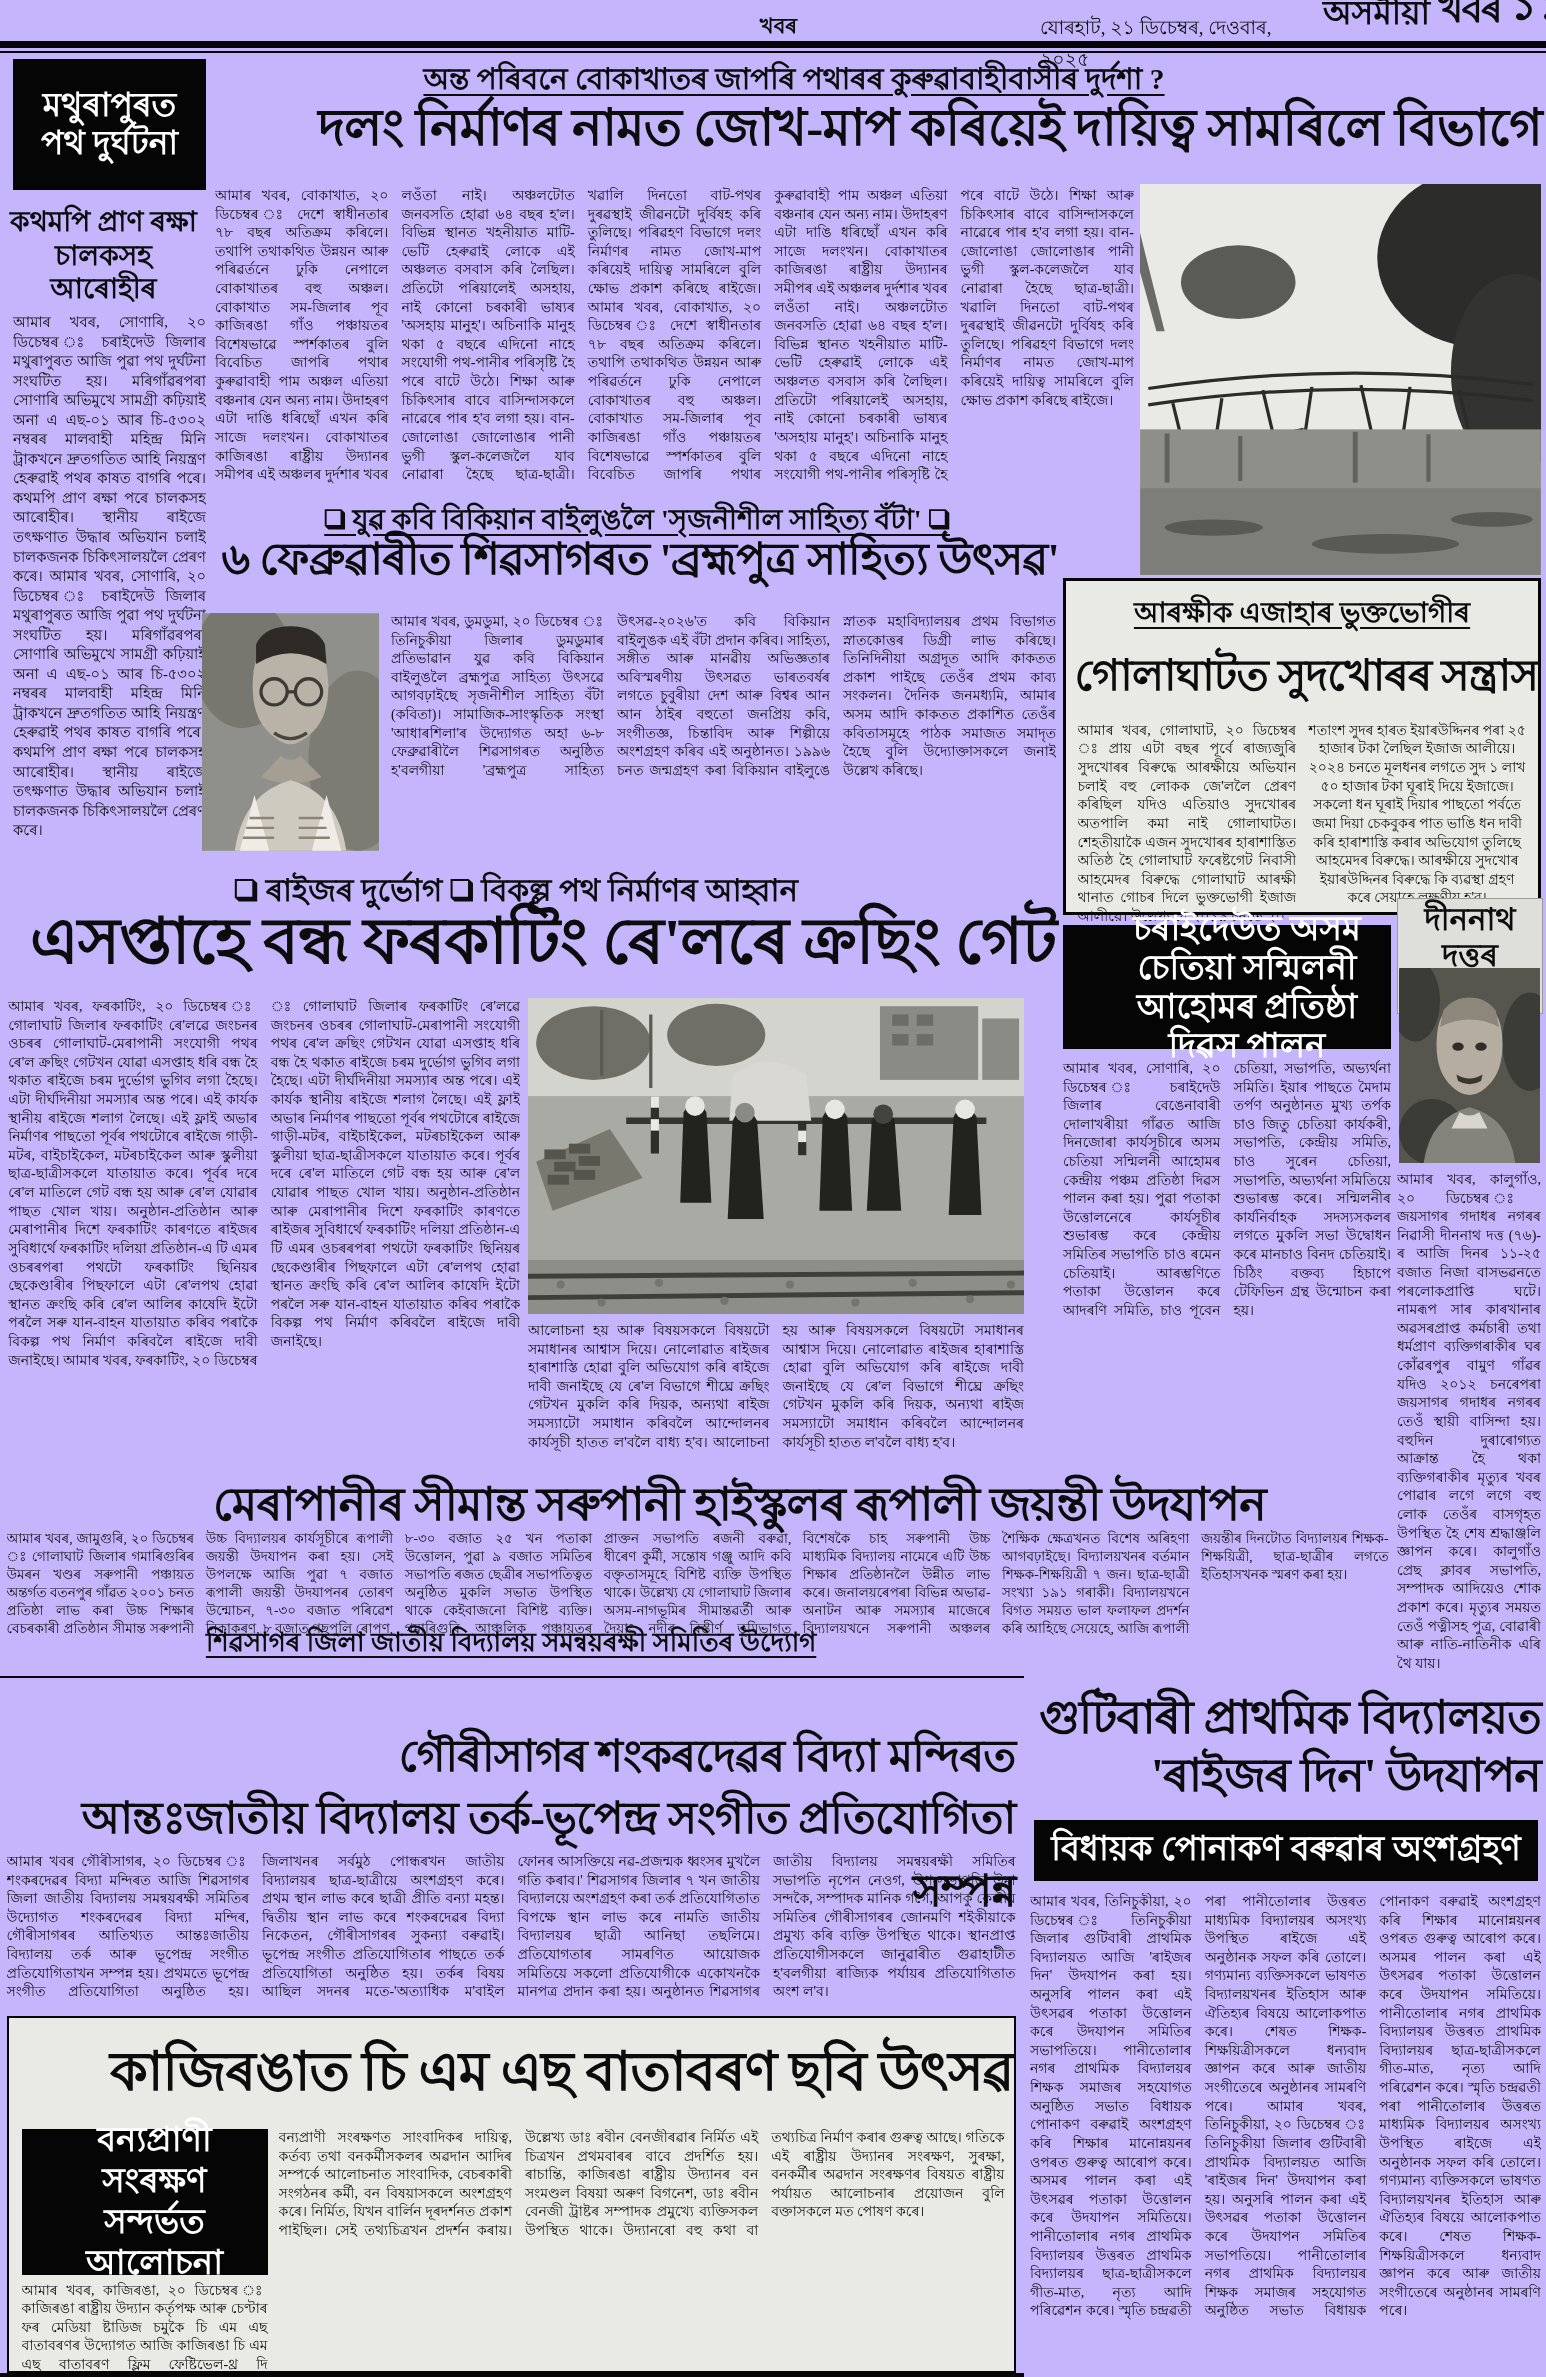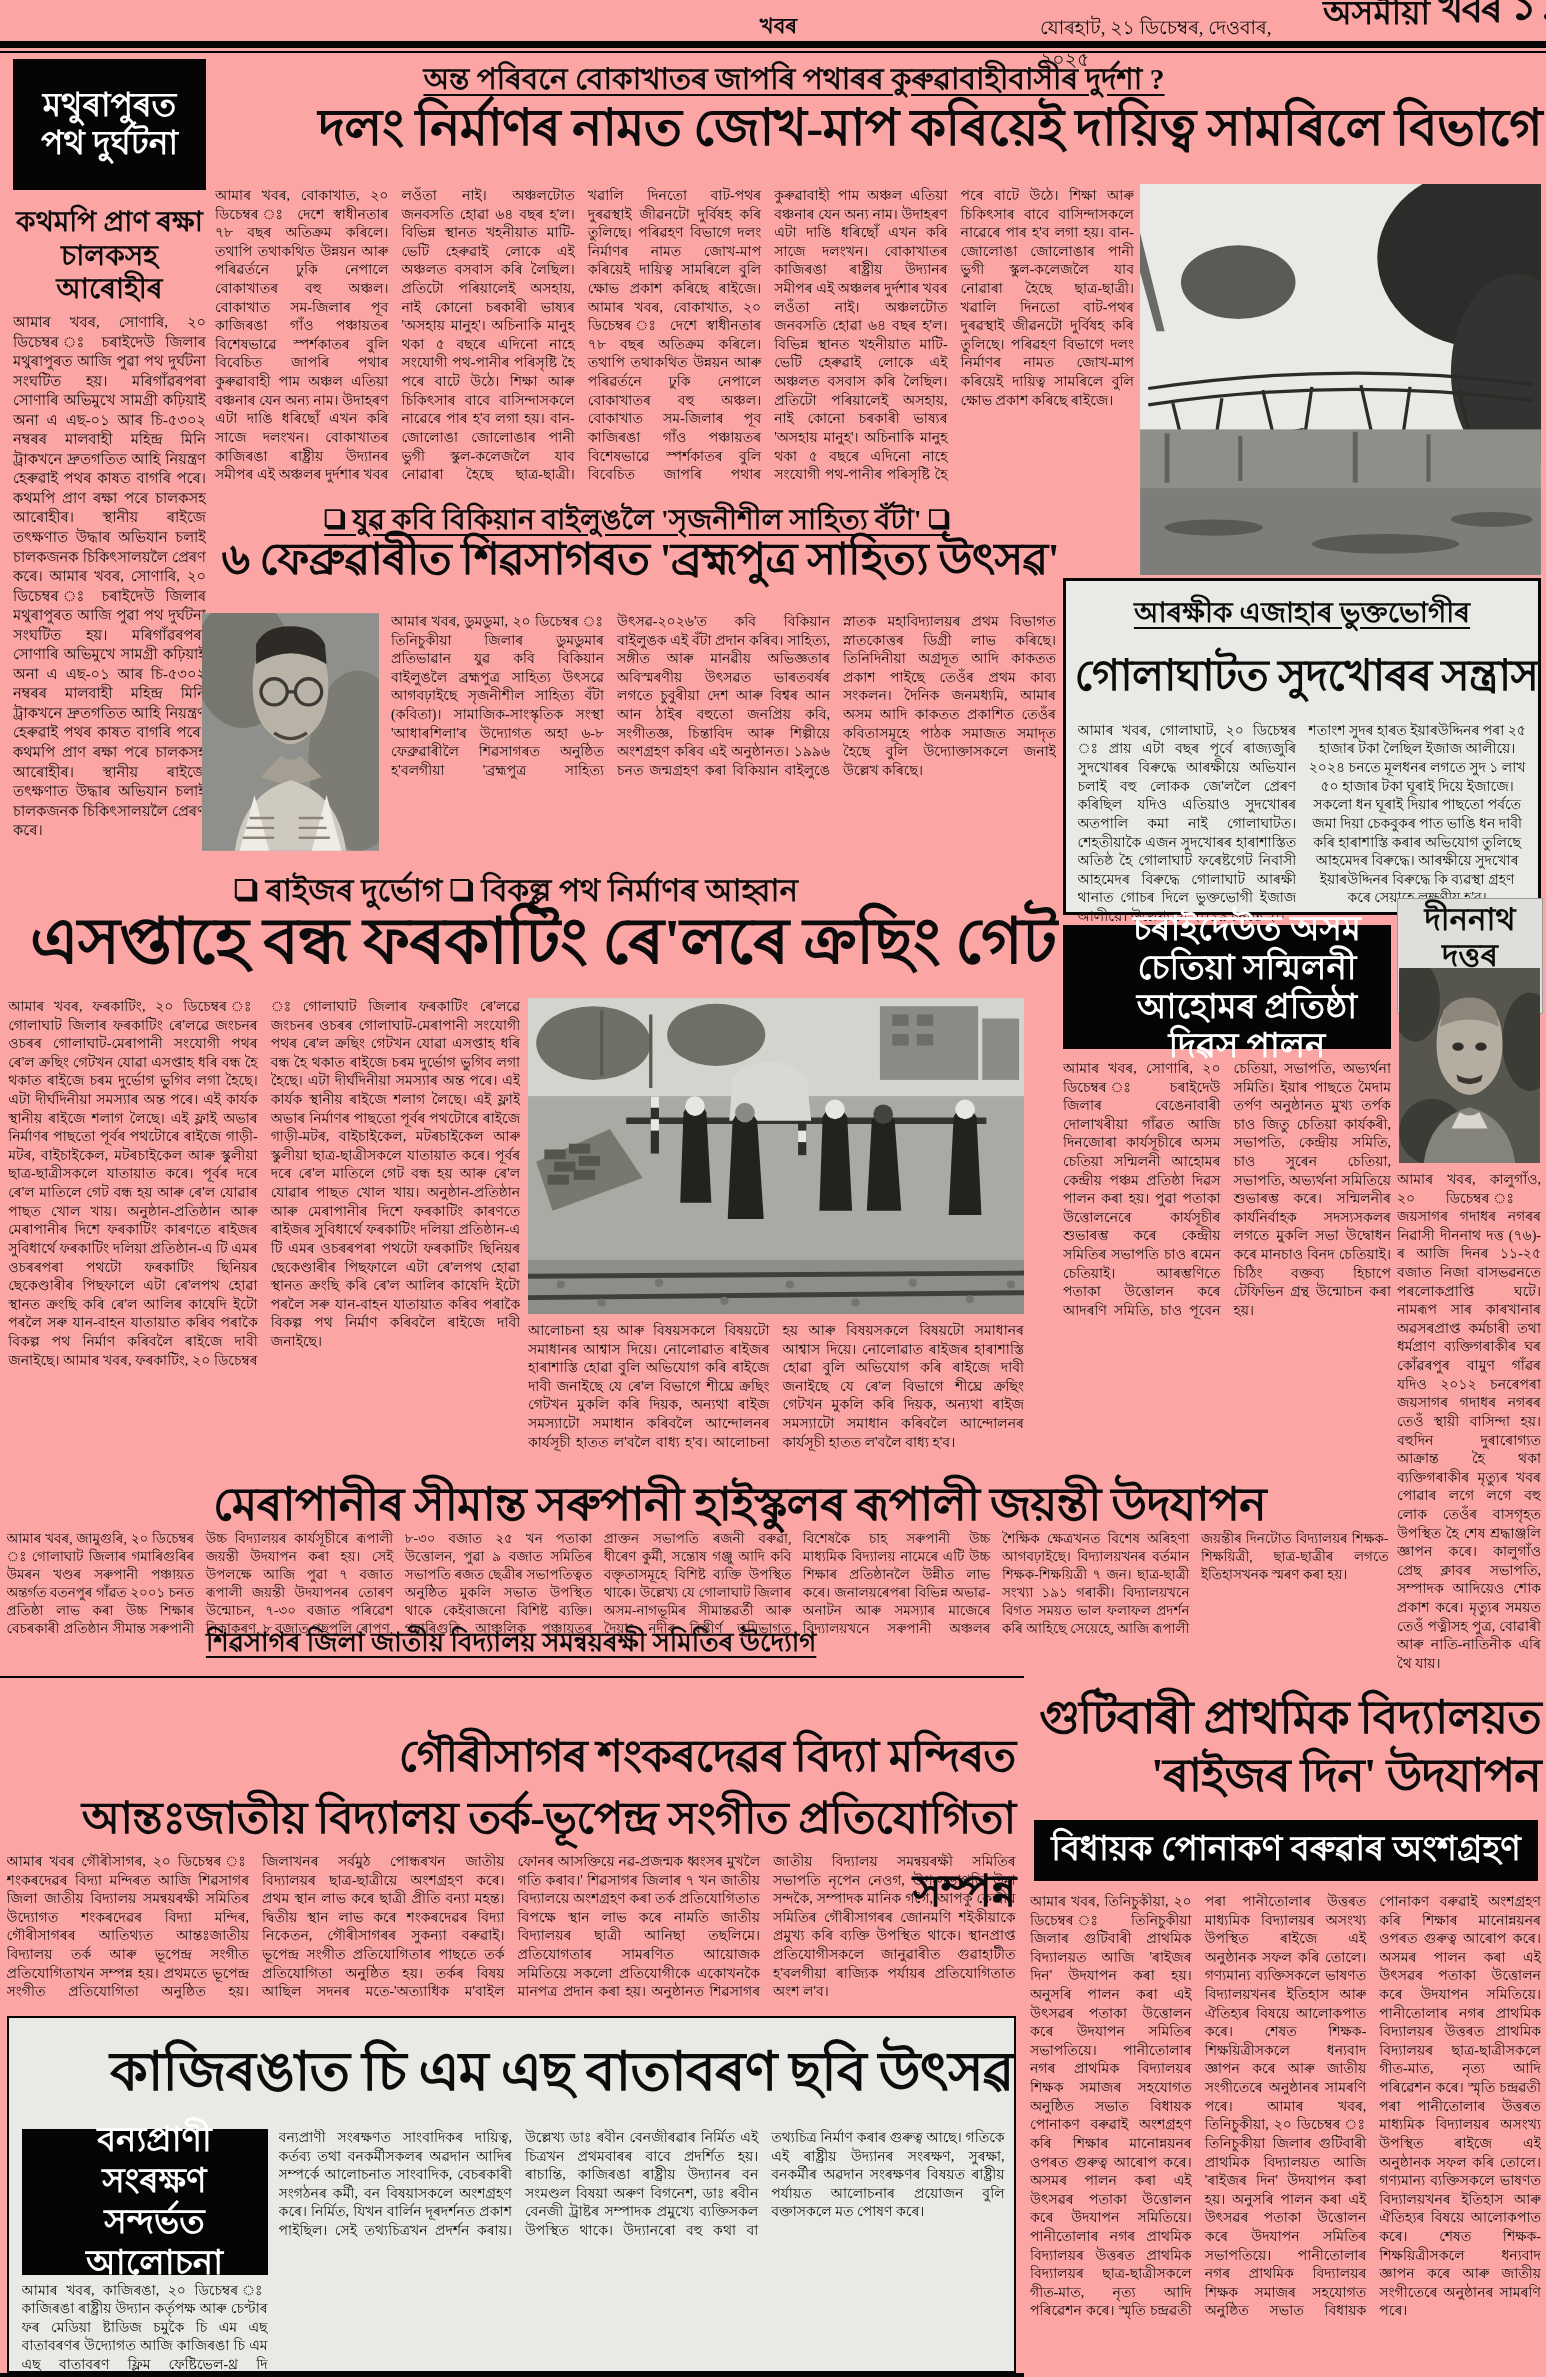--- a/index.html
+++ b/index.html
@@ -1,18 +1,18 @@
 <!DOCTYPE html>
 <html lang="as" style="font-size:13px"><head>
 <meta charset="utf-8">
 <style>
   html,body{margin:0;padding:0;background:#bdbdbb;}
   #page{
     position:relative;width:1546px;height:2377px;margin:0 auto;
-    background:#fca5a5;color:#0c0c0c;overflow:hidden;
+    background:#c4b5fd;color:#0c0c0c;overflow:hidden;
     font-family:"Liberation Serif","DejaVu Serif",serif;
   }
   .abs{position:absolute;}
   .jtext{
     text-align:justify;font-size:14px;line-height:1.33;
     overflow:hidden;word-break:break-word;
   }
   .cols2{column-count:2;column-gap:13px;}
   .cols3{column-count:3;column-gap:13px;}
   .cols4{column-count:4;column-gap:13px;}
@@ -48,21 +48,21 @@
       
       <span>খবৰ</span>
     </span>
     <span style="font-weight:bold;font-size:43px;">১১</span>
   </div>
 
   <div class="abs rule" style="left:0;top:41px;width:1546px;height:7.4px;"></div>
   <div class="abs rule" style="left:0;top:51px;width:1546px;height:1.6px;"></div>
 
   <div class="abs blackbox" style="left:13px;top:59px;width:193px;height:131px;font-size:33px;line-height:1.15;">মথুৰাপুৰত পথ দুৰ্ঘটনা</div>
-  <div class="abs" style="left:13px;top:205px;width:193px;text-align:center;font-weight:bold;font-size:28px;line-height:1.2;">কথমপি প্ৰাণ ৰক্ষা চালকসহ আৰোহীৰ</div>
+  <div class="abs" style="left:7px;top:205px;width:193px;text-align:center;font-weight:bold;font-size:28px;line-height:1.2;">কথমপি প্ৰাণ ৰক্ষা চালকসহ আৰোহীৰ</div>
   <div class="abs jtext" style="left:13px;top:313px;width:193px;height:545px;font-size:14.7px;">আমাৰ খবৰ, সোণাৰি, ২০ ডিচেম্বৰ ঃ চৰাইদেউ জিলাৰ মথুৰাপুৰত আজি পুৱা পথ দুৰ্ঘটনা সংঘটিত হয়। মৰিগাঁৱৰপৰা সোণাৰি অভিমুখে সামগ্ৰী কঢ়িয়াই অনা এ এছ-০১ আৰ চি-৫৩০২ নম্বৰৰ মালবাহী মহিন্দ্ৰ মিনি ট্ৰাকখনে দ্ৰুতগতিত আহি নিয়ন্ত্ৰণ হেৰুৱাই পথৰ কাষত বাগৰি পৰে। কথমপি প্ৰাণ ৰক্ষা পৰে চালকসহ আৰোহীৰ। স্থানীয় ৰাইজে তৎক্ষণাত উদ্ধাৰ অভিযান চলাই চালকজনক চিকিৎসালয়লৈ প্ৰেৰণ কৰে। আমাৰ খবৰ, সোণাৰি, ২০ ডিচেম্বৰ ঃ চৰাইদেউ জিলাৰ মথুৰাপুৰত আজি পুৱা পথ দুৰ্ঘটনা সংঘটিত হয়। মৰিগাঁৱৰপৰা সোণাৰি অভিমুখে সামগ্ৰী কঢ়িয়াই অনা এ এছ-০১ আৰ চি-৫৩০২ নম্বৰৰ মালবাহী মহিন্দ্ৰ মিনি ট্ৰাকখনে দ্ৰুতগতিত আহি নিয়ন্ত্ৰণ হেৰুৱাই পথৰ কাষত বাগৰি পৰে। কথমপি প্ৰাণ ৰক্ষা পৰে চালকসহ আৰোহীৰ। স্থানীয় ৰাইজে তৎক্ষণাত উদ্ধাৰ অভিযান চলাই চালকজনক চিকিৎসালয়লৈ প্ৰেৰণ কৰে।</div>
 
   <div class="abs kicker" style="left:278px;top:56px;width:1032px;font-size:29.5px;">অন্ত পৰিবনে বোকাখাতৰ জাপৰি পথাৰৰ কুৰুৱাবাহীবাসীৰ দুৰ্দশা ?</div>
   <div class="abs headline" style="left:215px;top:97px;width:1327px;font-size:51px;line-height:1.25;">দলং নিৰ্মাণৰ নামত জোখ-মাপ কৰিয়েই দায়িত্ব সামৰিলে বিভাগে</div>
 
   <div class="abs jtext cols5" style="left:215px;top:187px;width:919px;height:387px;">আমাৰ খবৰ, বোকাখাত, ২০ ডিচেম্বৰ ঃ দেশে স্বাধীনতাৰ ৭৮ বছৰ অতিক্ৰম কৰিলে। তথাপি তথাকথিত উন্নয়ন আৰু পৰিৱৰ্তনে ঢুকি নেপালে বোকাখাতৰ বহু অঞ্চল। বোকাখাত সম-জিলাৰ পূব কাজিৰঙা গাঁও পঞ্চায়তৰ বিশেষভাৱে স্পৰ্শকাতৰ বুলি বিবেচিত জাপৰি পথাৰ কুৰুৱাবাহী পাম অঞ্চল এতিয়া বঞ্চনাৰ যেন অন্য নাম। উদাহৰণ এটা দাঙি ধৰিছোঁ এখন কৰি সাজে দলংখন। বোকাখাতৰ কাজিৰঙা ৰাষ্ট্ৰীয় উদ্যানৰ সমীপৰ এই অঞ্চলৰ দুৰ্দশাৰ খবৰ লওঁতা নাই। অঞ্চলটোত জনবসতি হোৱা ৬৪ বছৰ হ'ল। বিভিন্ন স্থানত খহনীয়াত মাটি-ভেটি হেৰুৱাই লোকে এই অঞ্চলত বসবাস কৰি লৈছিল। প্ৰতিটো পৰিয়ালেই অসহায়, নাই কোনো চৰকাৰী ভাষ্যৰ 'অসহায় মানুহ'। অচিনাকি মানুহ থকা ৫ বছৰে এদিনো নাহে সংযোগী পথ-পানীৰ পৰিসৃষ্টি হৈ পৰে বাটে উঠে। শিক্ষা আৰু চিকিৎসাৰ বাবে বাসিন্দাসকলে নাৱেৰে পাৰ হ'ব লগা হয়। বান-জোলোঙা জোলোঙাৰ পানী ভুগী স্কুল-কলেজলৈ যাব নোৱাৰা হৈছে ছাত্ৰ-ছাত্ৰী। খৱালি দিনতো বাট-পথৰ দুৰৱস্থাই জীৱনটো দুৰ্বিষহ কৰি তুলিছে। পৰিৱহণ বিভাগে দলং নিৰ্মাণৰ নামত জোখ-মাপ কৰিয়েই দায়িত্ব সামৰিলে বুলি ক্ষোভ প্ৰকাশ কৰিছে ৰাইজে। আমাৰ খবৰ, বোকাখাত, ২০ ডিচেম্বৰ ঃ দেশে স্বাধীনতাৰ ৭৮ বছৰ অতিক্ৰম কৰিলে। তথাপি তথাকথিত উন্নয়ন আৰু পৰিৱৰ্তনে ঢুকি নেপালে বোকাখাতৰ বহু অঞ্চল। বোকাখাত সম-জিলাৰ পূব কাজিৰঙা গাঁও পঞ্চায়তৰ বিশেষভাৱে স্পৰ্শকাতৰ বুলি বিবেচিত জাপৰি পথাৰ কুৰুৱাবাহী পাম অঞ্চল এতিয়া বঞ্চনাৰ যেন অন্য নাম। উদাহৰণ এটা দাঙি ধৰিছোঁ এখন কৰি সাজে দলংখন। বোকাখাতৰ কাজিৰঙা ৰাষ্ট্ৰীয় উদ্যানৰ সমীপৰ এই অঞ্চলৰ দুৰ্দশাৰ খবৰ লওঁতা নাই। অঞ্চলটোত জনবসতি হোৱা ৬৪ বছৰ হ'ল। বিভিন্ন স্থানত খহনীয়াত মাটি-ভেটি হেৰুৱাই লোকে এই অঞ্চলত বসবাস কৰি লৈছিল। প্ৰতিটো পৰিয়ালেই অসহায়, নাই কোনো চৰকাৰী ভাষ্যৰ 'অসহায় মানুহ'। অচিনাকি মানুহ থকা ৫ বছৰে এদিনো নাহে সংযোগী পথ-পানীৰ পৰিসৃষ্টি হৈ পৰে বাটে উঠে। শিক্ষা আৰু চিকিৎসাৰ বাবে বাসিন্দাসকলে নাৱেৰে পাৰ হ'ব লগা হয়। বান-জোলোঙা জোলোঙাৰ পানী ভুগী স্কুল-কলেজলৈ যাব নোৱাৰা হৈছে ছাত্ৰ-ছাত্ৰী। খৱালি দিনতো বাট-পথৰ দুৰৱস্থাই জীৱনটো দুৰ্বিষহ কৰি তুলিছে। পৰিৱহণ বিভাগে দলং নিৰ্মাণৰ নামত জোখ-মাপ কৰিয়েই দায়িত্ব সামৰিলে বুলি ক্ষোভ প্ৰকাশ কৰিছে ৰাইজে।</div>
 
   <div class="abs photo" style="left:1140px;top:184px;width:401px;height:391px;">
     <svg width="401" height="391" viewBox="0 0 490 478" xmlns="http://www.w3.org/2000/svg">
       <rect width="490" height="478" fill="#dcdcd8"></rect>

